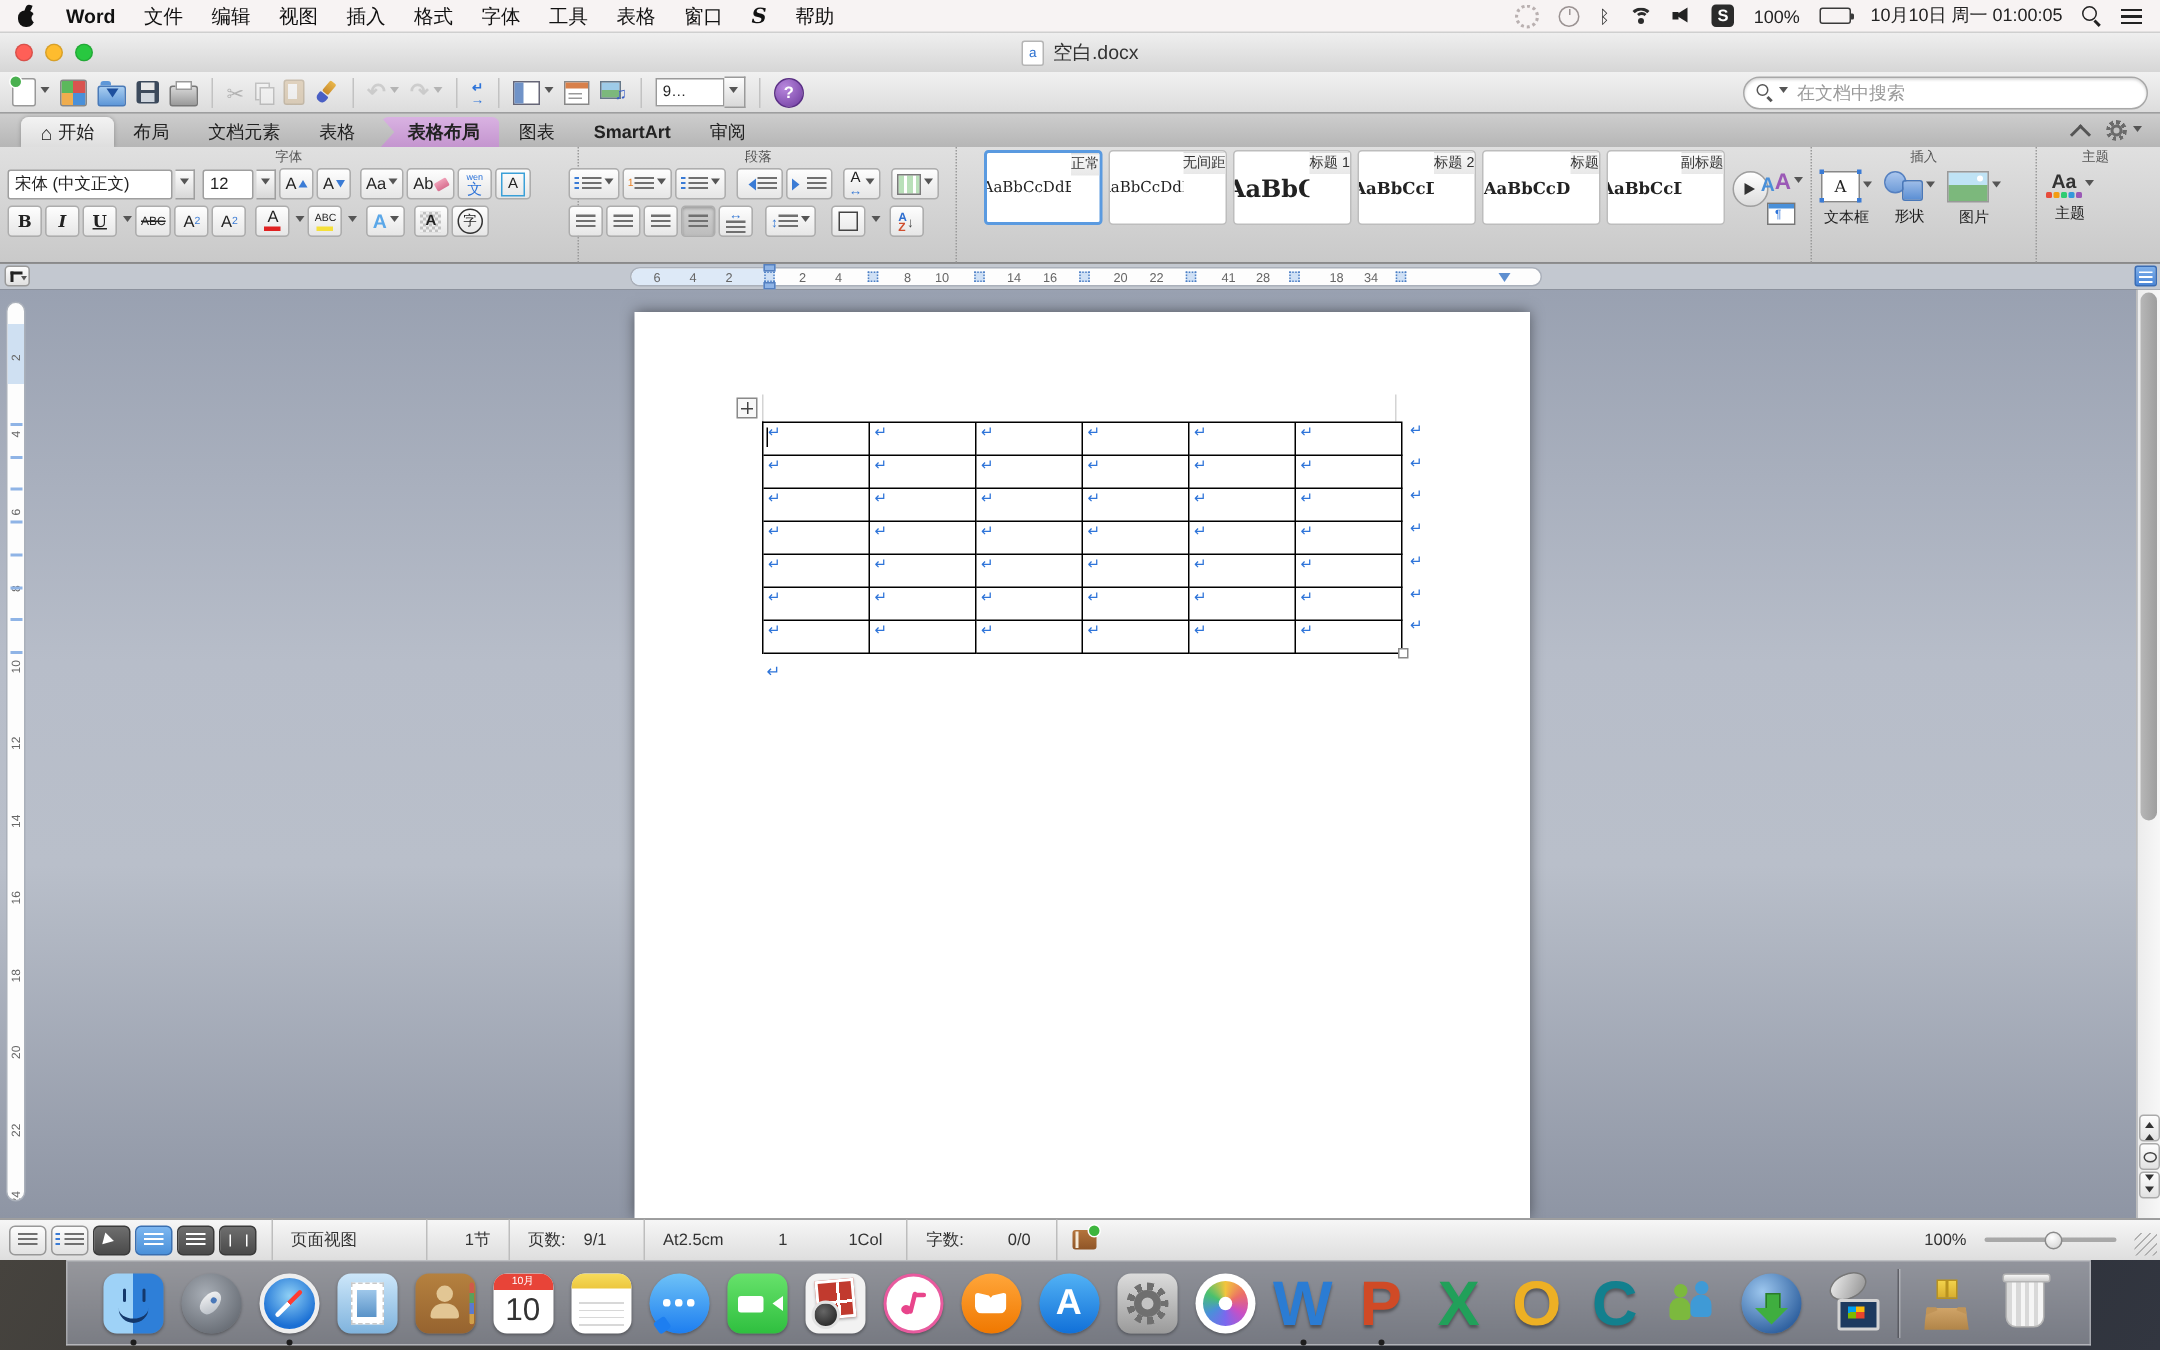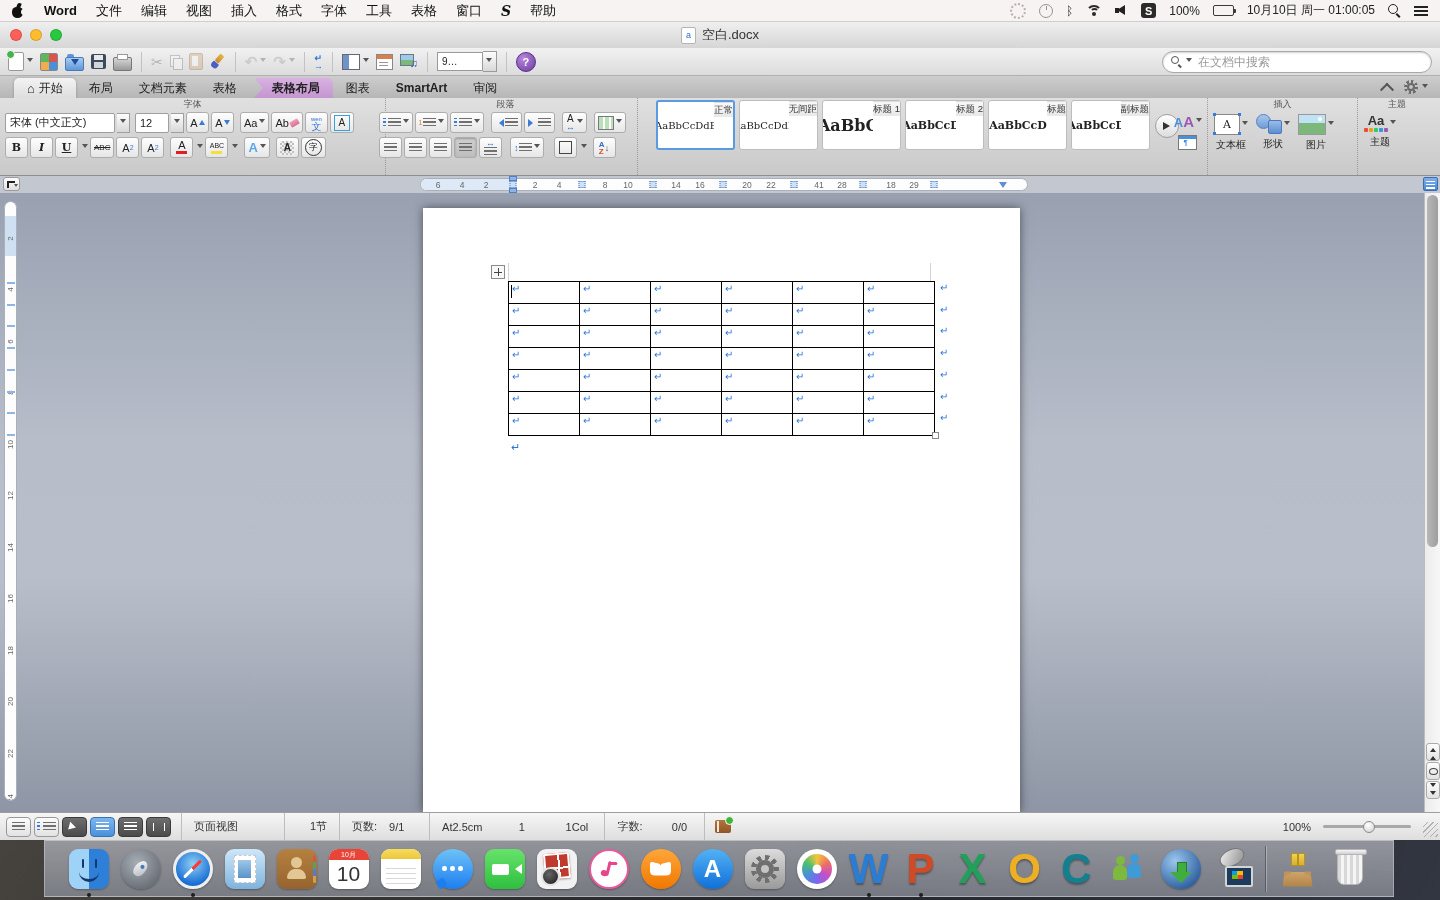--- a/index.html
+++ b/index.html
@@ -733,21 +733,21 @@
         <span class="hr-num" style="left: 138px;">4</span>
         <span class="hr-num" style="left: 184px;">8</span>
         <span class="hr-num" style="left: 207px;">10</span>
         <span class="hr-num" style="left: 255px;">14</span>
         <span class="hr-num" style="left: 279px;">16</span>
         <span class="hr-num" style="left: 326px;">20</span>
         <span class="hr-num" style="left: 350px;">22</span>
         <span class="hr-num" style="left: 398px;">41</span>
         <span class="hr-num" style="left: 421px;">28</span>
         <span class="hr-num" style="left: 470px;">18</span>
-        <span class="hr-num" style="left: 493px;">29</span>
+        <span class="hr-num" style="left: 493px;">34</span>
         <i class="hr-mark" style="left: 92px;"></i>
         <i class="hr-mark" style="left: 161px;"></i>
         <i class="hr-mark" style="left: 232px;"></i>
         <i class="hr-mark" style="left: 302px;"></i>
         <i class="hr-mark" style="left: 373px;"></i>
         <i class="hr-mark" style="left: 442px;"></i>
         <i class="hr-mark" style="left: 513px;"></i>
       </div>
     <i class="hr-h" style="top:0;"></i>
     <i class="hr-h" style="top:12px;"></i>

